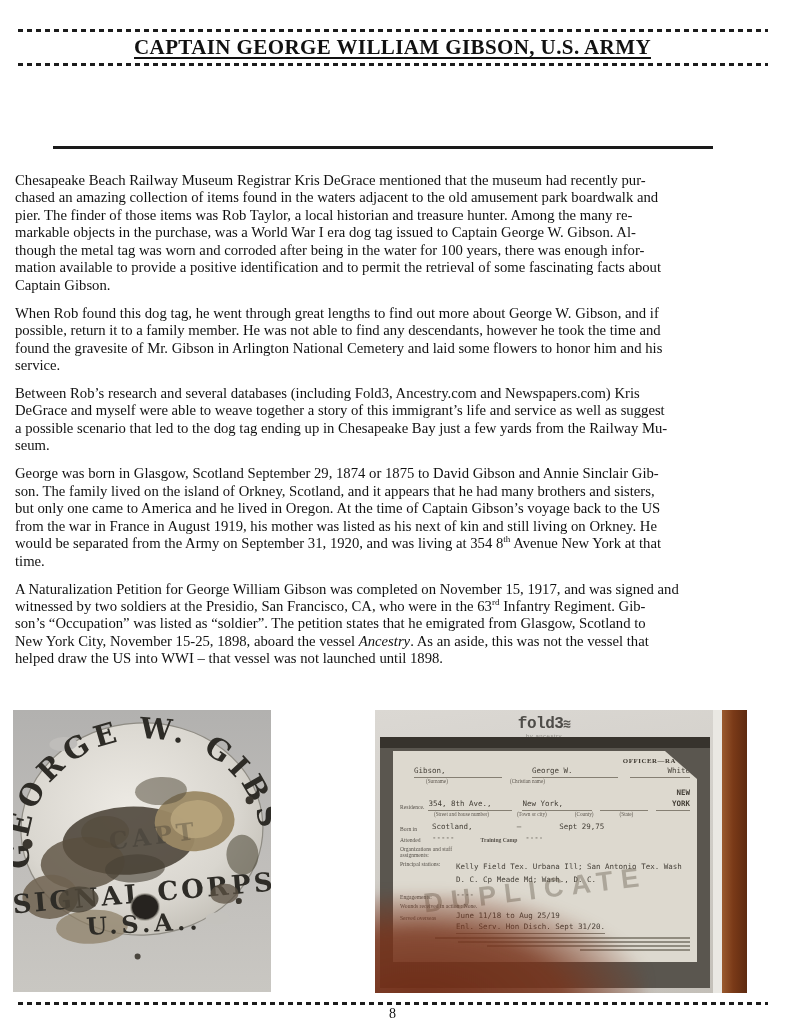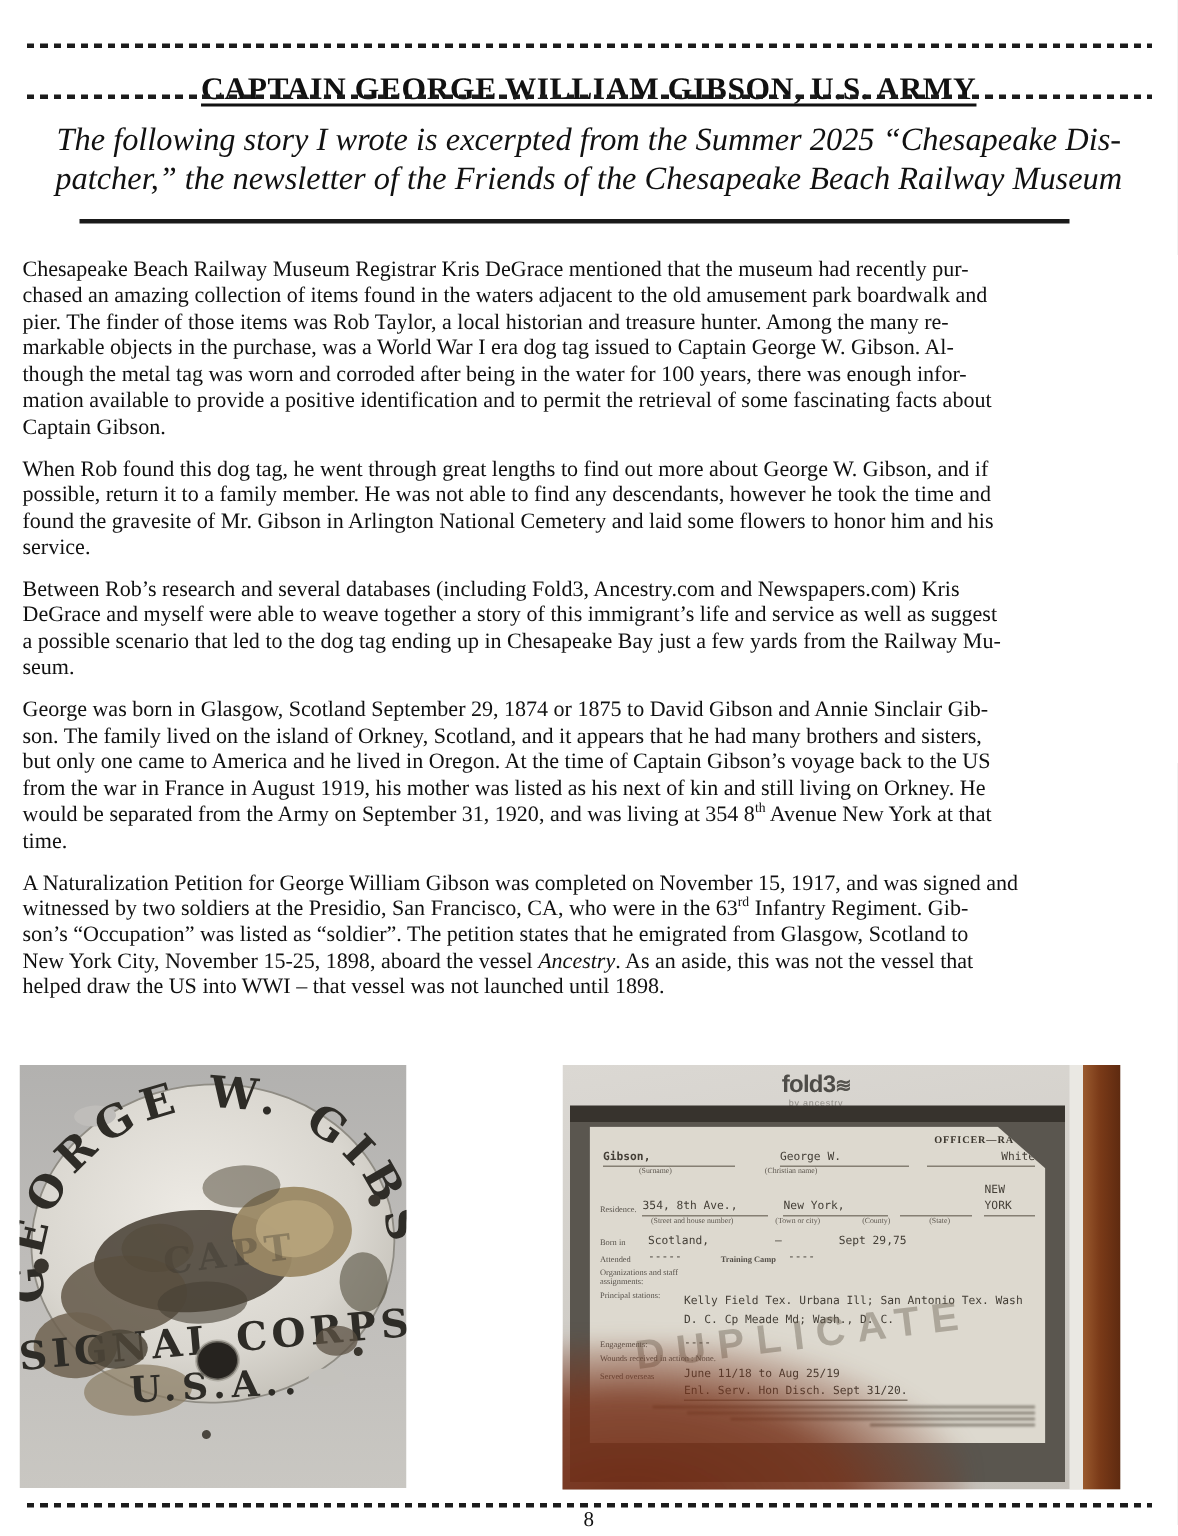--- a/index.html
+++ b/index.html
@@ -11,21 +11,21 @@
   }
   .dashed-rule {
     position:absolute; height:3px;
     background:repeating-linear-gradient(90deg,#1c1c1c 0 5px, transparent 5px 9px);
   }
   .rule-top    { top:29px;  left:18px; width:750px; }
   .rule-title  { top:63px;  left:18px; width:750px; }
   .rule-bottom { top:1002px;left:18px; width:750px; }
 
   .doc-title {
-    position:absolute; top:47px; left:0; width:100%;
+    position:absolute; top:35px; left:0; width:100%;
     text-align:center; font-size:21px; font-weight:bold;
     letter-spacing:.4px; text-decoration:underline;
     text-underline-offset:3px;
   }
   .intro {
     position:absolute; top:80px; left:14px; width:757px;
     font-style:italic; font-size:21.6px; line-height:26px;
     text-align:center; white-space:pre-line;
   }
   .intro-rule { position:absolute; top:146px; left:53px; width:660px; height:3px; background:#1a1a1a; }
@@ -42,21 +42,21 @@
   .photo-tag  { position:absolute; left:13px;  top:710px; width:258px; height:282px; }
   .photo-doc  { position:absolute; left:375px; top:710px; width:372px; height:283px;
                 overflow:hidden; font-family:"Liberation Sans",sans-serif; }
 
   
   .doc-paper { position:absolute; inset:0; background:linear-gradient(170deg,#dbd8d3 0%,#cfccc6 55%,#c3bfb8 100%); }
   .doc-wood  { position:absolute; top:0; bottom:0; right:0; width:25px;
                background:linear-gradient(90deg,#9a5a2e 0%,#7a3a18 45%,#5e2a10 100%); }
   .doc-paper-edge { position:absolute; top:0; bottom:0; right:25px; width:9px; background:#eae8e3; }
   .doc-logo-row { position:absolute; top:5px; left:0; width:338px; text-align:center; }
-  .doc-logo { font-size:16px; font-weight:bold; color:#4e4c48; letter-spacing:-.5px; }
+  .doc-logo { font-size:16px; font-weight:bold; color:#4e4c48; letter-spacing:-.5px;font-family:Liberation Mono, monospace; }
   .doc-logo .waves { font-size:13px; letter-spacing:-1px; color:#56544f; }
   .doc-logo-sub { font-size:6px; color:#8e8b85; letter-spacing:.5px; }
 
   .doc-frame { position:absolute; left:5px; top:27px; width:330px; bottom:5px;
                background:linear-gradient(180deg,#37332d 0 11px,#5a564f 11px); }
   .doc-card  { position:absolute; left:13px; top:14px; right:13px; bottom:26px;
                background:#ddd9cf; padding:5px 7px 3px 7px;
                clip-path:polygon(0 0, calc(100% - 32px) 0, 100% 28px, 100% 100%, 0 100%);
                font-family:"DejaVu Sans Mono",monospace; font-size:7.5px; color:#433e36; }
   .c-row { display:flex; align-items:flex-end; line-height:11.5px; }
@@ -80,22 +80,20 @@
 </style>
 </head>
 <body>
 
 <div class="page">
 
   <div class="dashed-rule rule-top"></div>
   <h1 class="doc-title">CAPTAIN GEORGE WILLIAM GIBSON, U.S. ARMY</h1>
   <div class="dashed-rule rule-title"></div>
 
-  <div class="intro">The following story I wrote is excerpted from the Summer 2025 “Chesapeake Dis-
-patcher,” the newsletter of the Friends of the Chesapeake Beach Railway Museum</div>
   <div class="intro-rule"></div>
 
   <div class="content">
     <p><span>Chesapeake Beach Railway Museum Registrar Kris DeGrace mentioned that the museum had recently pur-
 chased an amazing collection of items found in the waters adjacent to the old amusement park boardwalk and
 pier.  The finder of those items was Rob Taylor, a local historian and treasure hunter.  Among the many re-
 markable objects in the purchase, was a World War I era dog tag issued to Captain George W. Gibson.  Al-
 though the metal tag was worn and corroded after being in the water for 100 years, there was enough infor-
 mation available to provide a positive identification and to permit the retrieval of some fascinating facts about
 Captain Gibson.</span></p>
@@ -183,35 +181,35 @@
       <div class="doc-logo"><span>fold3</span><span class="waves">≋</span></div>
       <div class="doc-logo-sub">by ancestry</div>
     </div>
 
     <div class="doc-frame">
       <div class="doc-card">
 
         <div class="c-head-right">OFFICER—RA</div>
 
         <div class="c-row">
-          <span class="c-val" style="width:88px; margin-left:2px;font-weight:bold;">Gibson,</span>
+          <span class="c-val" style="width:88px; margin-left:14px;">Gibson,</span>
           <span class="c-val" style="width:86px; margin-left:30px;">George W.</span>
           <span class="c-val" style="flex:1; margin-left:12px; text-align:right;">White</span>
         </div>
         <div class="c-sub">
           <span style="margin-left:26px;">(Surname)</span>
           <span style="margin-left:62px;">(Christian name)</span>
         </div>
 
         <div class="c-row" style="margin-top:2px;">
           <span class="c-label">Residence.</span>
           <span class="c-val" style="width:84px; margin-left:4px;">354, 8th Ave.,</span>
           <span class="c-val" style="width:70px; margin-left:10px;">New York,</span>
           <span class="c-val" style="width:48px; margin-left:8px;"></span>
-          <span class="c-val" style="flex:1; margin-left:8px; text-align:left;">NEW YORK</span>
+          <span class="c-val" style="flex:1; margin-left:8px; text-align:right;font-weight:bold;">NEW YORK</span>
         </div>
         <div class="c-sub">
           <span style="margin-left:34px;">(Street and house number)</span>
           <span style="margin-left:28px;">(Town or city)</span>
           <span style="margin-left:28px;">(County)</span>
           <span style="margin-left:26px;">(State)</span>
         </div>
 
         <div class="c-row" style="margin-top:3px;">
           <span class="c-label" style="width:32px;">Born in</span>

